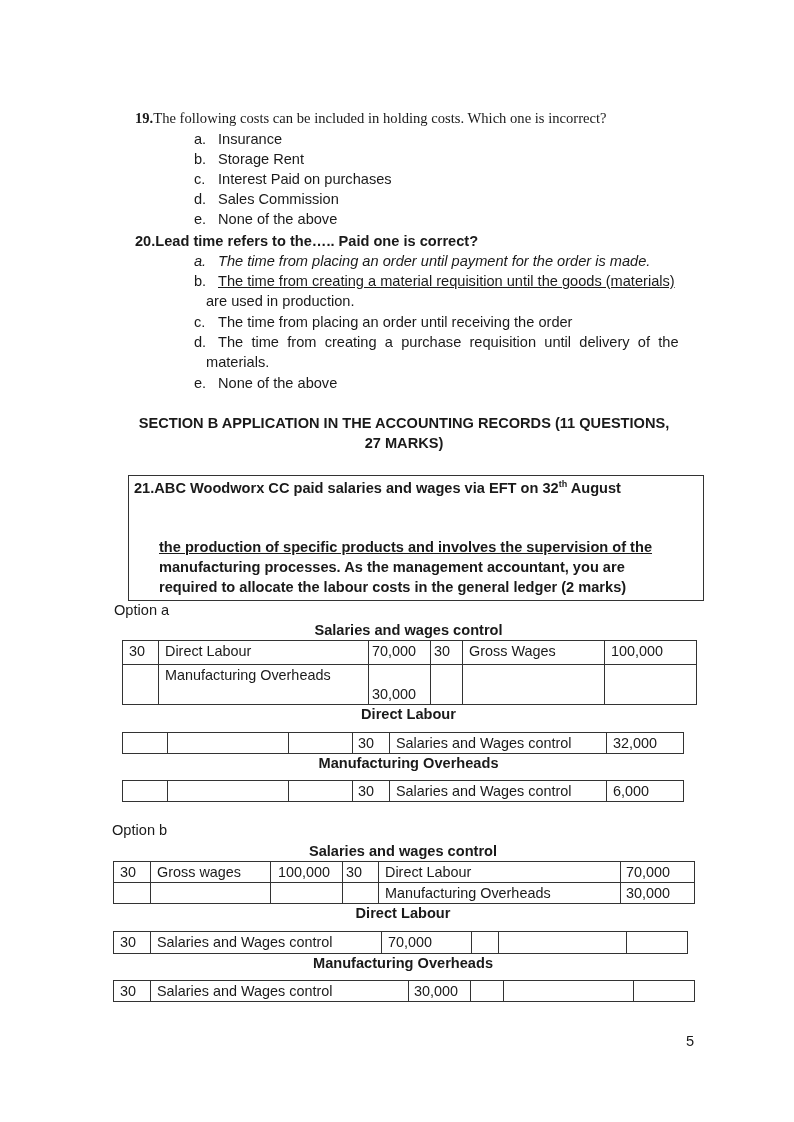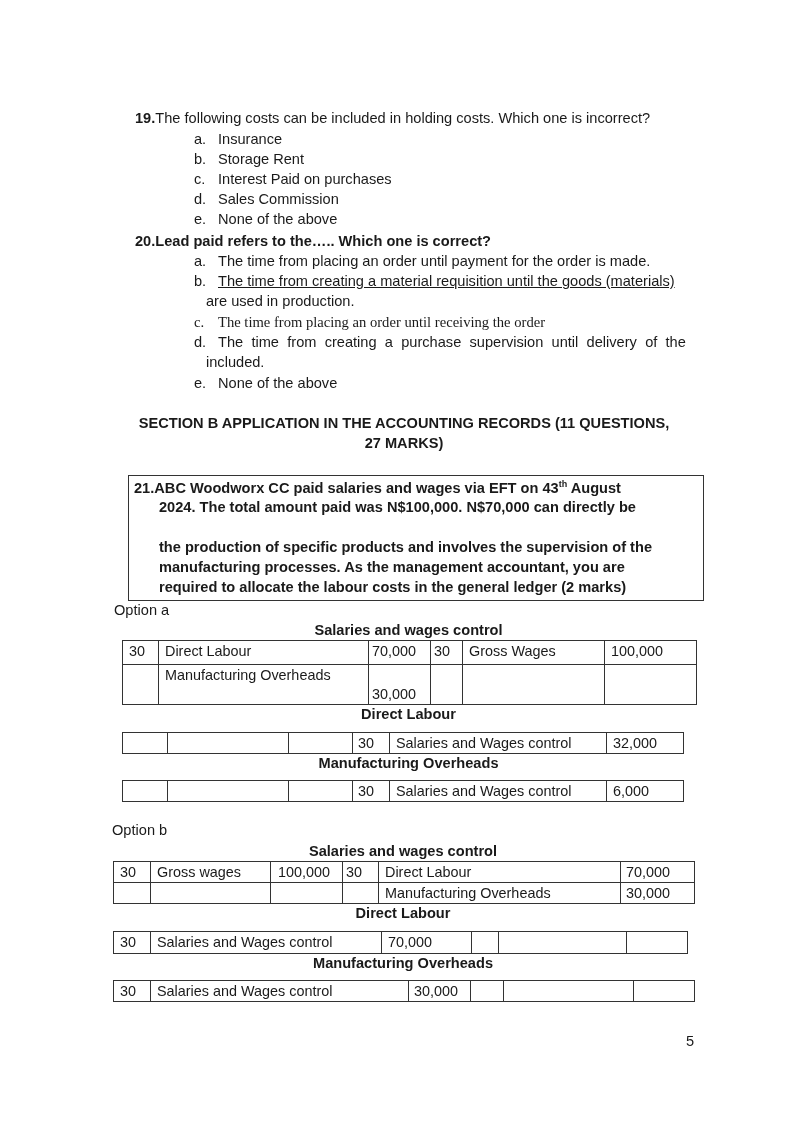--- a/index.html
+++ b/index.html
@@ -19,49 +19,48 @@
   sup { font-size:9px; }
   table.ledger { position:absolute; border-collapse:collapse; table-layout:fixed; }
   table.ledger td { border:1px solid #333; padding:0 0 0 6px; font-size:14.4px; white-space:nowrap;
                     overflow:hidden; vertical-align:top; line-height:20px; }
   table.ledger td.bottom { vertical-align:bottom; }
   .ttitle { position:absolute; font-weight:bold; text-align:center; font-size:14.6px; }
 </style>
 </head>
 <body>
 
-<div class="abs q" style="top:110px;">
+<div class="abs q" style="top:110px;font-family:Liberation Serif, serif;">
   <span class="qnum">19.</span><span>The following costs can be included in holding costs. Which one is incorrect?</span>
 </div>
 <div class="abs opt" style="top:131px;"><span class="optl">a.</span><span>Insurance</span></div>
 <div class="abs opt" style="top:151px;"><span class="optl">b.</span><span>Storage Rent</span></div>
 <div class="abs opt" style="top:171px;"><span class="optl">c.</span><span>Interest Paid on purchases</span></div>
 <div class="abs opt" style="top:191px;"><span class="optl">d.</span><span>Sales Commission</span></div>
 <div class="abs opt" style="top:211px;"><span class="optl">e.</span><span>None of the above</span></div>
 
 <div class="abs q bold" style="top:233px;">
-  <span>20.</span><span>Lead paid refers to the….. Which one is correct?</span>
+  <span>20.</span><span>Lead time refers to the….. Paid one is correct?</span>
 </div>
-<div class="abs opt" style="top:253px;"><span class="optl">a.</span><span>The time from placing an order until payment for the order is made.</span></div>
+<div class="abs opt" style="top:253px;font-style:italic;"><span class="optl">a.</span><span>The time from placing an order until payment for the order is made.</span></div>
 <div class="abs opt" style="top:273px;text-decoration:underline;"><span class="optl">b.</span><span>The time from creating a material requisition until the goods (materials)</span></div>
 <div class="abs" style="left:206px; top:293px;">are used in production.</div>
-<div class="abs opt" style="top:314px;font-family:Liberation Serif, serif;"><span class="optl">c.</span><span>The time from placing an order until receiving the order</span></div>
-<div class="abs opt" style="top:334px;"><span class="optl">d.</span><span style="word-spacing:4.2px;">The time from creating a purchase supervision until delivery of the</span></div>
-<div class="abs" style="left:206px; top:354px;">included.</div>
+<div class="abs opt" style="top:314px;"><span class="optl">c.</span><span>The time from placing an order until receiving the order</span></div>
+<div class="abs opt" style="top:334px;"><span class="optl">d.</span><span style="word-spacing:4.2px;">The time from creating a purchase requisition until delivery of the</span></div>
+<div class="abs" style="left:206px; top:354px;">materials.</div>
 <div class="abs opt" style="top:375px;"><span class="optl">e.</span><span>None of the above</span></div>
 
 <div class="abs bold center" style="left:0; width:808px; top:415px;">SECTION B APPLICATION IN THE ACCOUNTING RECORDS (11 QUESTIONS,</div>
 <div class="abs bold center" style="left:0; width:808px; top:435px;">27 MARKS)</div>
 
 <div class="qbox">
   <div class="qline" style="left:5px; top:3px;">
-    <span>21.</span><span>ABC Woodworx CC paid salaries and wages via EFT on 43</span><sup>th</sup><span> August</span>
+    <span>21.</span><span>ABC Woodworx CC paid salaries and wages via EFT on 32</span><sup>th</sup><span> August</span>
   </div>
-  <div class="qline" style="top:23px;">2024. The total amount paid was N$100,000. N$70,000 can directly be</div>
-  <div class="qline" style="top:63px;">the production of specific products and involves the supervision of the</div>
+  <div class="qline" style="top:63px;text-decoration:underline;">the production of specific products and involves the supervision of the</div>
   <div class="qline" style="top:83px;">manufacturing processes. As the management accountant, you are</div>
   <div class="qline" style="top:103px;">required to allocate the labour costs in the general ledger (2 marks)</div>
 </div>
 
 <div class="abs" style="left:114px; top:602px;">Option a</div>
 
 <div class="ttitle" style="left:122px; width:573px; top:622px;">Salaries and wages control</div>
 <table class="ledger" style="left:122px; top:640px; width:574px;">
   <colgroup>
       <col style="width:36px">

